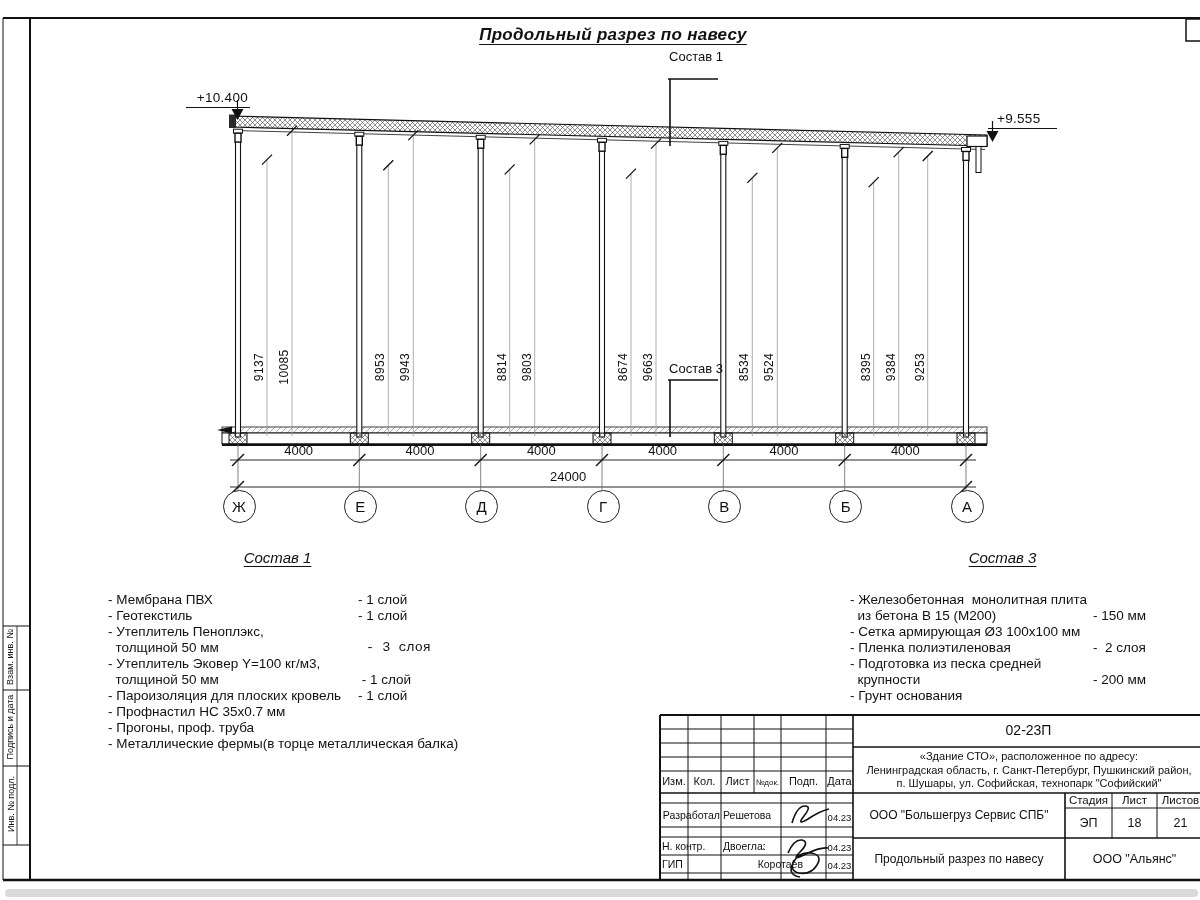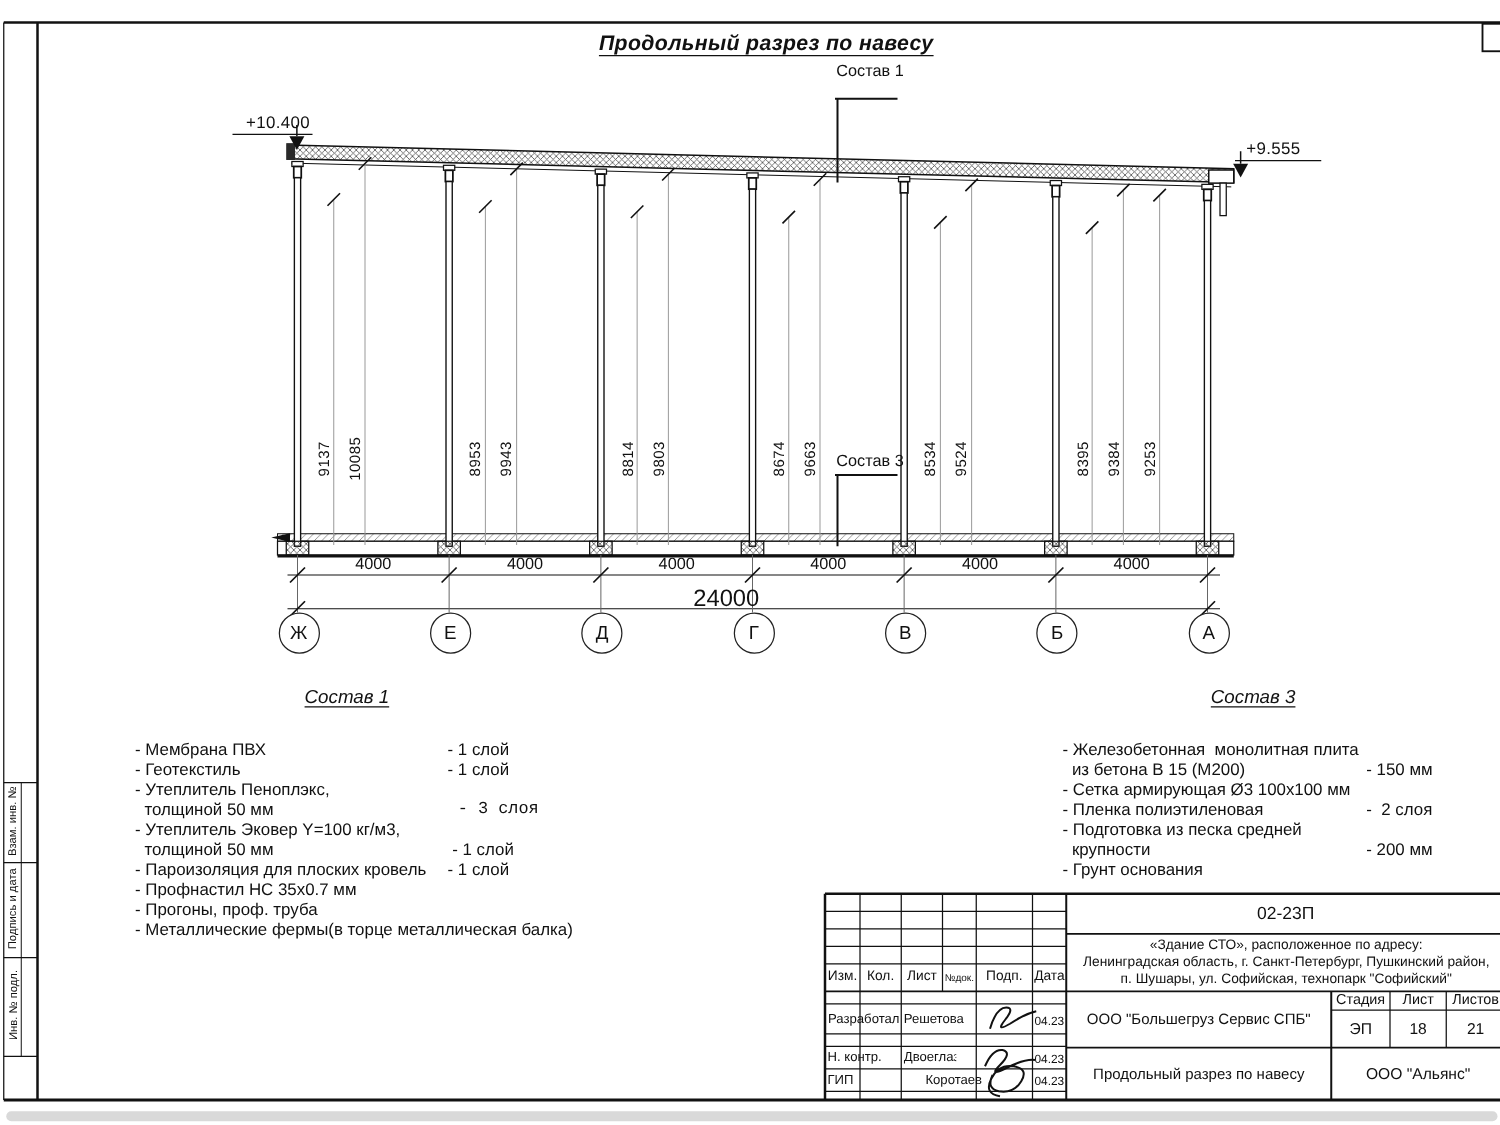--- a/index.html
+++ b/index.html
@@ -6,21 +6,21 @@
   body{width:1200px;height:900px;overflow:hidden;background:#fff;position:relative;
        font-family:"Liberation Sans",sans-serif;color:#111;}
   svg{position:absolute;left:0;top:0}
   .pagetitle{position:absolute;left:408px;top:25px;width:410px;text-align:center;
              font-size:17px;font-style:italic;font-weight:bold;
              text-decoration:underline;text-underline-offset:4px;letter-spacing:.3px}
   .callout{position:absolute;width:96px;text-align:center;font-size:13px}
   .elev{position:absolute;font-size:13.5px;letter-spacing:.3px}
   .hdim{position:absolute;width:60px;text-align:center;font-size:12px;transform:rotate(-90deg);letter-spacing:.4px}
   .baydim{position:absolute;width:60px;text-align:center;font-size:13px}
-  .totaldim{position:absolute;left:550px;top:469px;width:62px;text-align:center;font-size:19px}
+  .totaldim{position:absolute;left:550px;top:469px;width:62px;text-align:left;font-size:13px}
   .bubble{position:absolute;width:31px;height:31px;border:1.4px solid #222;border-radius:50%;
           background:#fff;text-align:center;line-height:31px;font-size:15px}
   .lsttitle{position:absolute;width:135px;text-align:center;font-size:15px;
             font-style:italic;text-decoration:underline;text-underline-offset:3px}
   .lst{position:absolute;width:345px;font-size:13.5px;line-height:16px}
   .lrow{position:absolute;left:0;width:345px;height:16px;white-space:pre}
   .lval{position:absolute;top:0;white-space:pre}
   .ml{position:absolute;font-size:9px;text-align:center;transform:rotate(-90deg);white-space:nowrap}
   .tbt{position:absolute;text-align:center;overflow:hidden}
   .addr{position:absolute;left:854px;top:750px;width:350px;text-align:center;
@@ -240,30 +240,30 @@
     <div>п. Шушары, ул. Софийская, технопарк "Софийский"</div>
   </div>
 
   <div class="tbt" style="left:660px;top:775px;width:28px;font-size:11px">Изм.</div>
   <div class="tbt" style="left:688px;top:775px;width:33px;font-size:11px">Кол.</div>
   <div class="tbt" style="left:721px;top:775px;width:33px;font-size:11px">Лист</div>
   <div class="tbt" style="left:754px;top:778px;width:27px;font-size:8px">№док.</div>
   <div class="tbt" style="left:781px;top:775px;width:45px;font-size:11px">Подп.</div>
   <div class="tbt" style="left:826px;top:775px;width:27px;font-size:11px">Дата</div>
 
-  <div class="tbt" style="left:662px;top:809px;width:58px;font-size:10.5px;text-align:center">Разработал</div>
+  <div class="tbt" style="left:662px;top:809px;width:58px;font-size:10.5px;text-align:right">Разработал</div>
   <div class="tbt" style="left:723px;top:809px;width:57px;font-size:10.5px;text-align:left">Решетова</div>
   <div class="tbt" style="left:826px;top:812px;width:27px;font-size:9.5px">04.23</div>
 
   <div class="tbt" style="left:662px;top:840px;width:48px;font-size:10.5px;text-align:left">Н. контр.</div>
   <div class="tbt" style="left:723px;top:840px;width:42px;font-size:10.5px;text-align:left">Двоеглазов</div>
   <div class="tbt" style="left:826px;top:842px;width:27px;font-size:9.5px">04.23</div>
 
   <div class="tbt" style="left:662px;top:858px;width:58px;font-size:10.5px;text-align:left">ГИП</div>
-  <div class="tbt" style="left:723px;top:858px;width:80px;font-size:10.5px;text-align:center">Коротаев</div>
+  <div class="tbt" style="left:723px;top:858px;width:80px;font-size:10.5px;text-align:right">Коротаев</div>
   <div class="tbt" style="left:826px;top:860px;width:27px;font-size:9.5px">04.23</div>
 
   <div class="tbt" style="left:854px;top:793px;width:210px;height:45px;line-height:45px;font-size:12px">ООО "Большегруз Сервис СПБ"</div>
 
   <div class="tbt" style="left:1065px;top:794px;width:47px;font-size:11.5px">Стадия</div>
   <div class="tbt" style="left:1112px;top:794px;width:45px;font-size:11.5px">Лист</div>
   <div class="tbt" style="left:1157px;top:794px;width:47px;font-size:11.5px">Листов</div>
   <div class="tbt" style="left:1065px;top:808px;width:47px;height:30px;line-height:30px;font-size:12.5px">ЭП</div>
   <div class="tbt" style="left:1112px;top:808px;width:45px;height:26px;line-height:30px;font-size:12.5px">18</div>
   <div class="tbt" style="left:1157px;top:808px;width:47px;height:30px;line-height:30px;font-size:12.5px">21</div>

